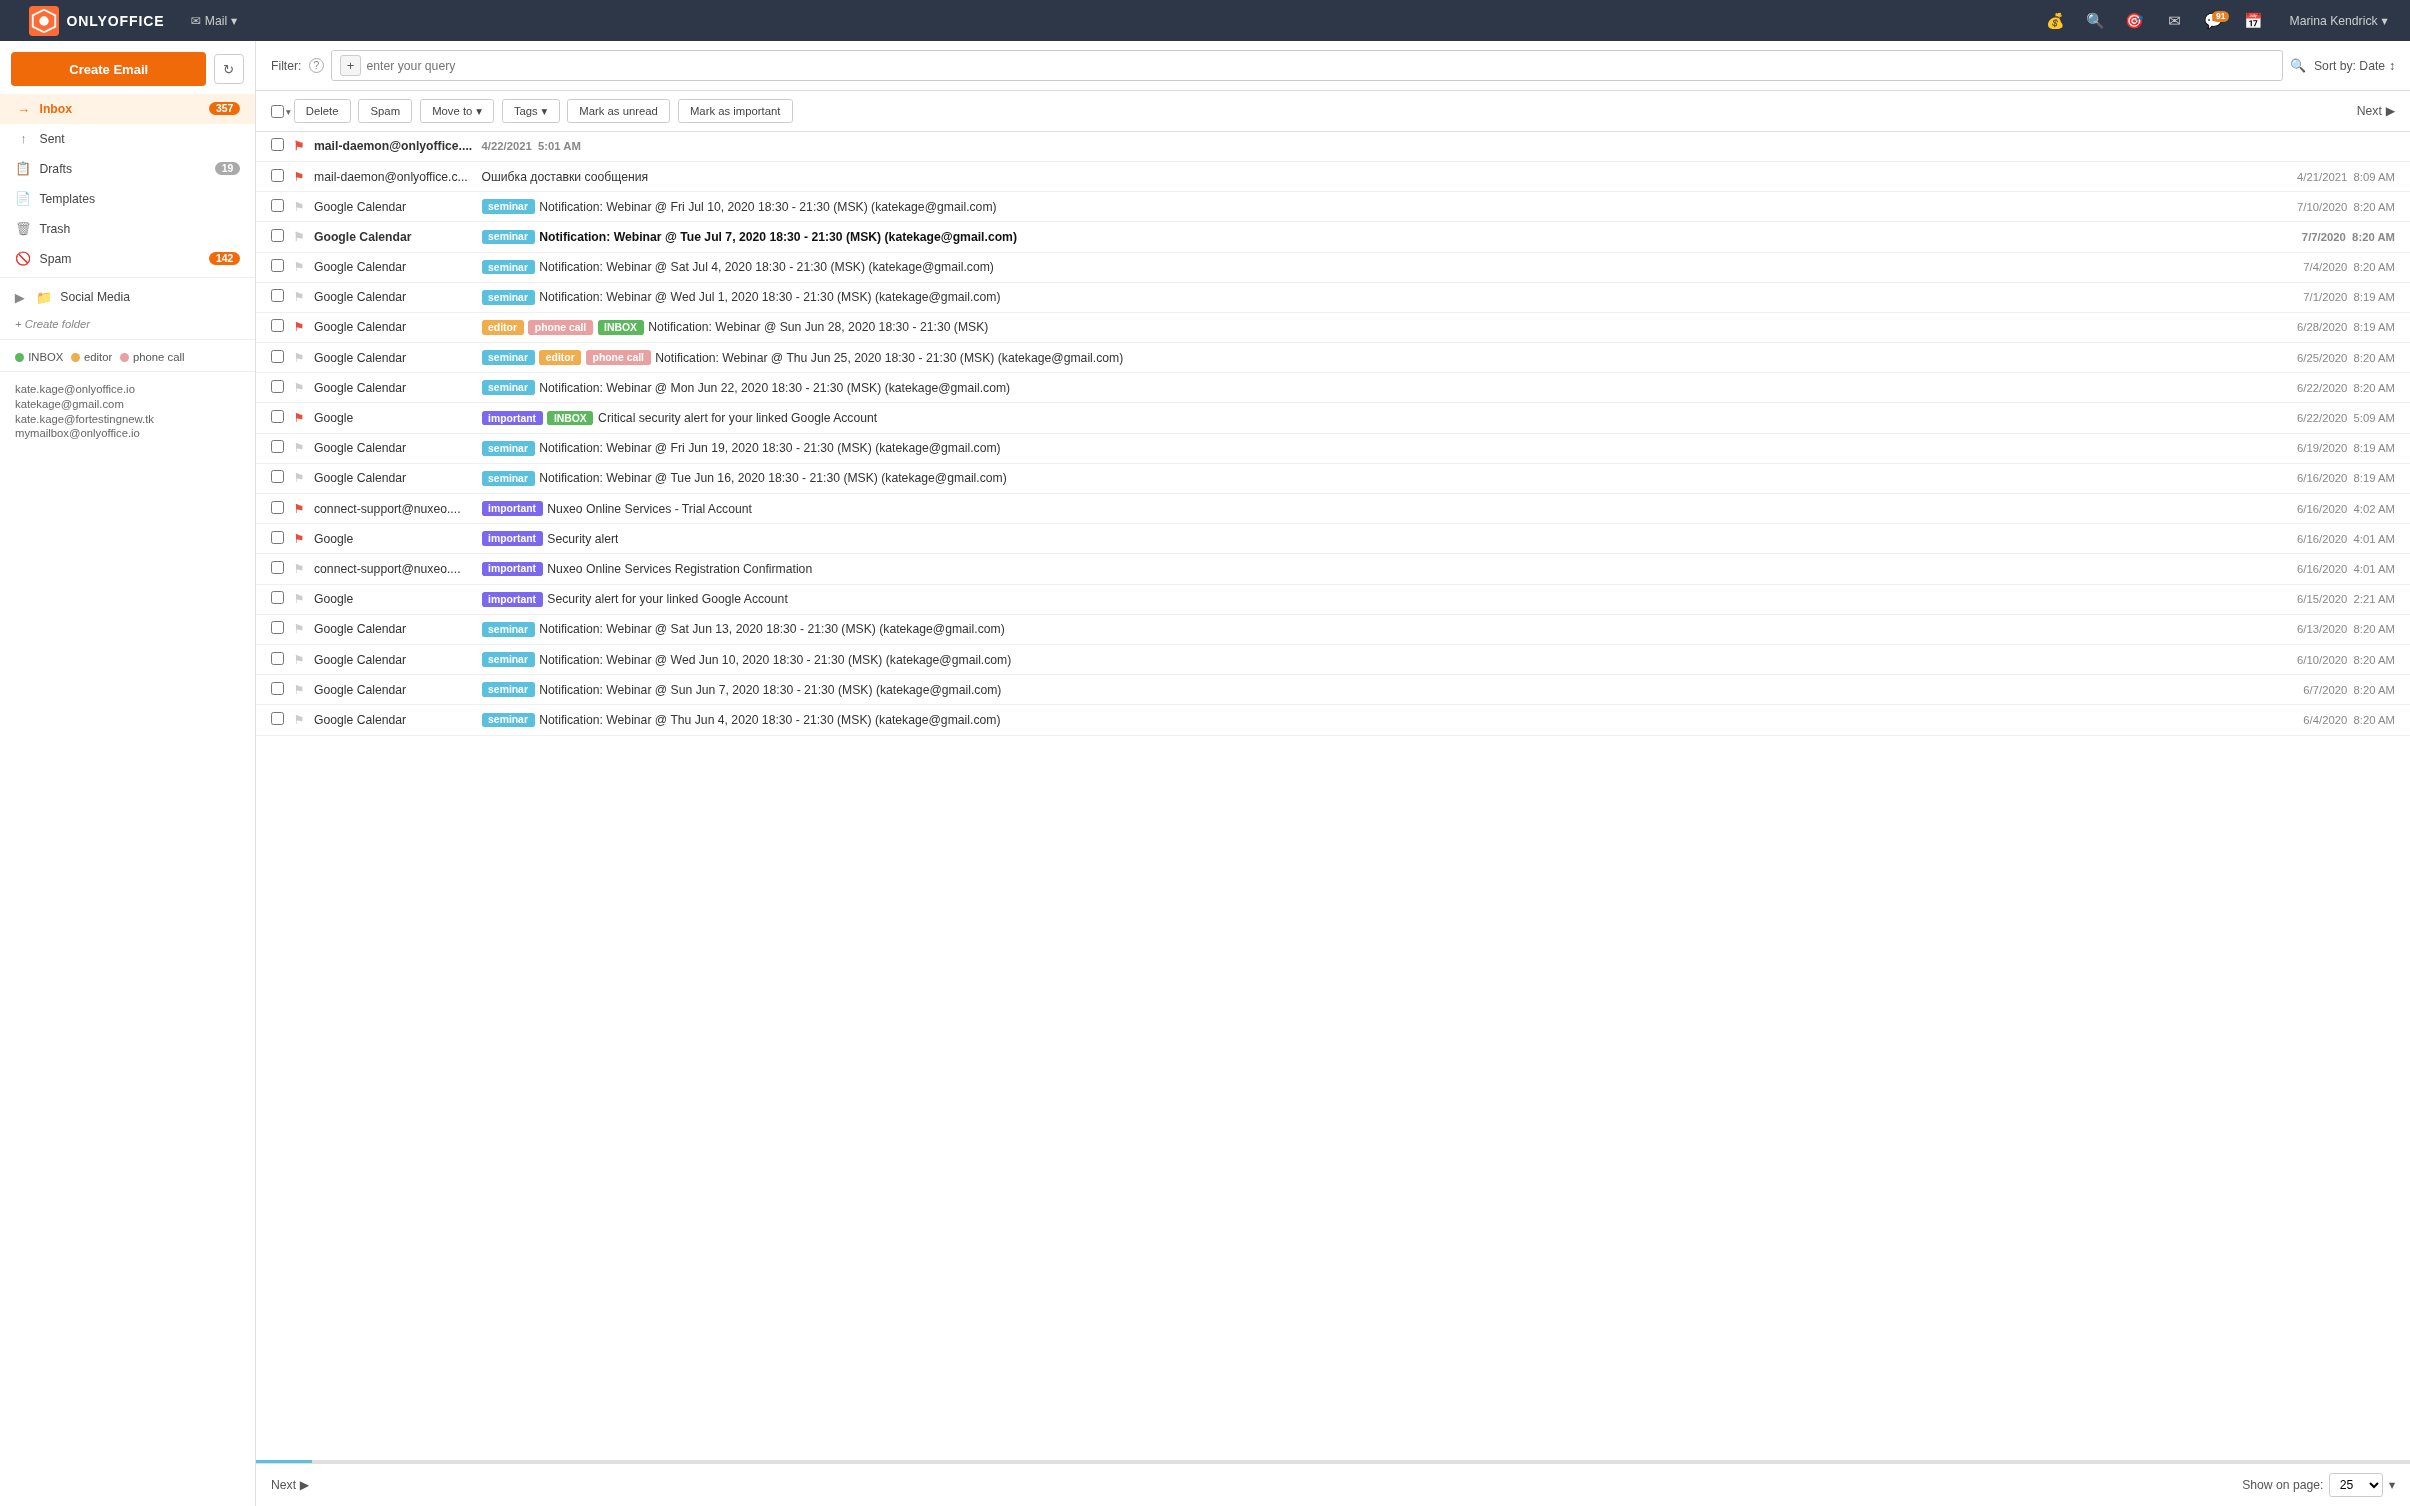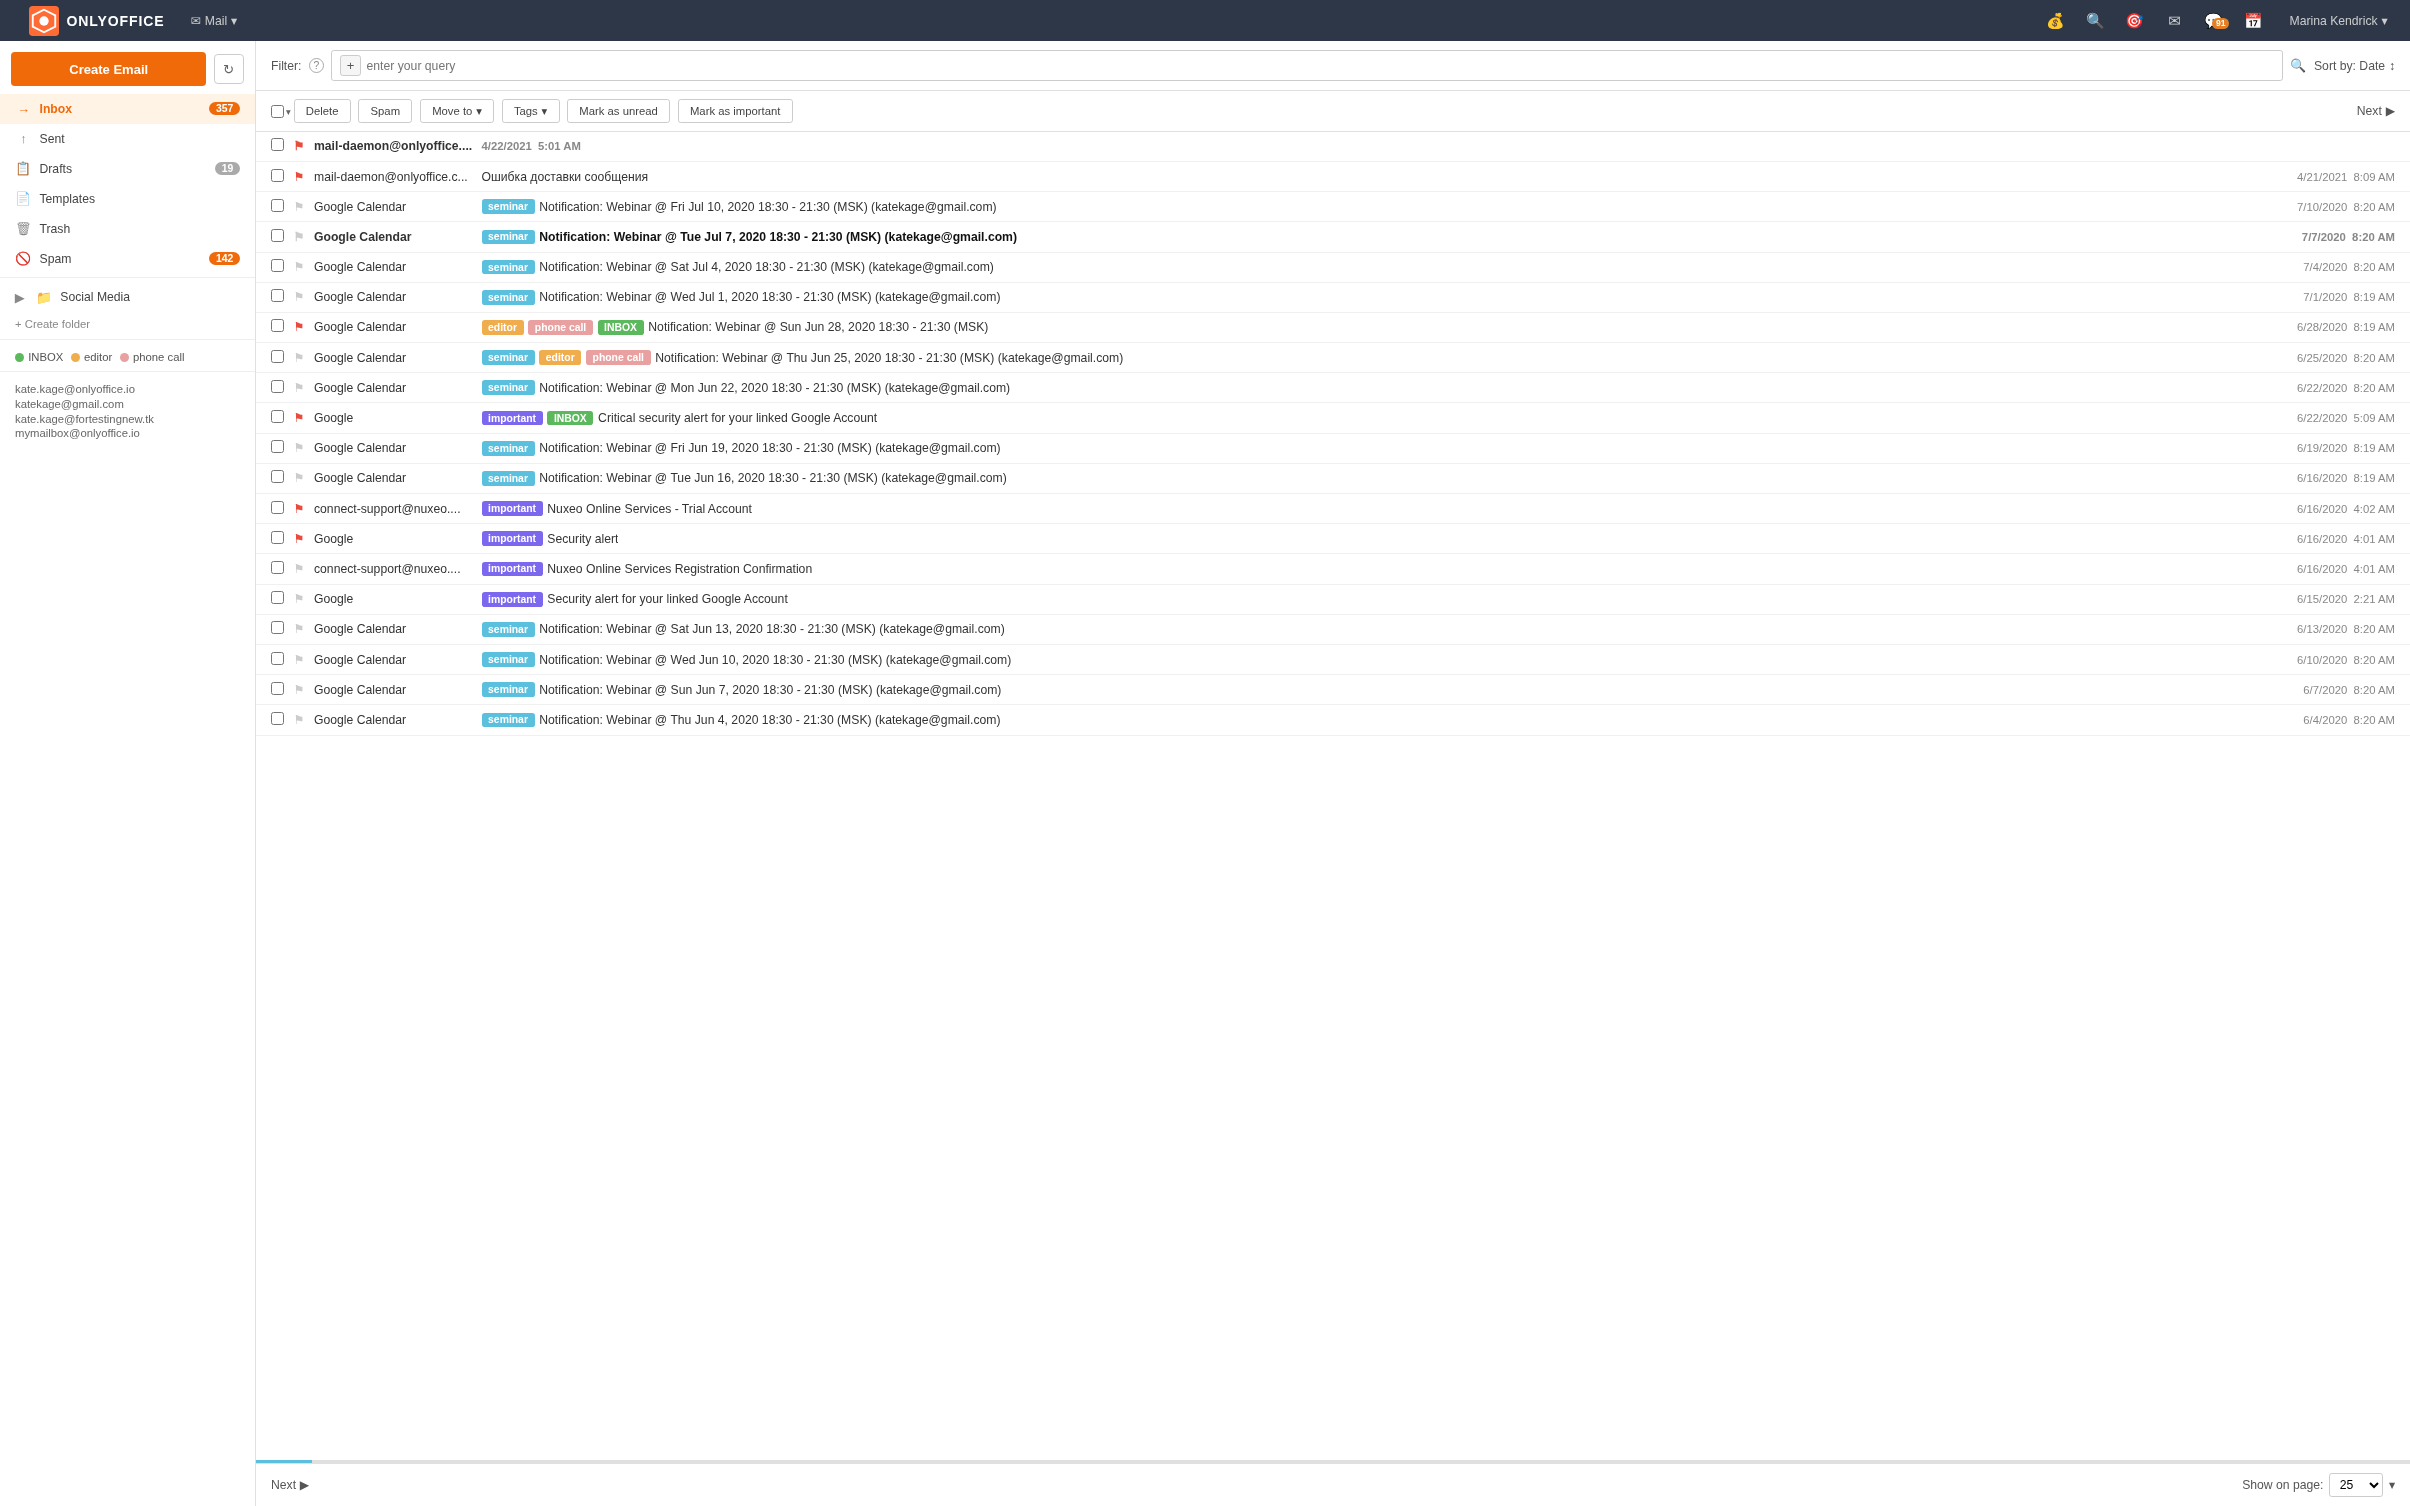--- a/index.html
+++ b/index.html
@@ -55,21 +55,21 @@
       display: flex;
       align-items: center;
       justify-content: center;
       color: #ccc;
       font-size: 15px;
       cursor: pointer;
       position: relative;
     }
     .badge {
       position: absolute;
-      top: 14px;
+      top: 7px;
       right: 1.9px;
       background: #e67e22;
       color: white;
       font-size: 8.5px;
       border-radius: 7.5px;
       padding: 0.9px 3.8px;
       font-weight: 700;
     }
     .topnav-user {
       color: #ccc;
@@ -150,20 +150,21 @@
     }
     .sidebar-section-divider { height: 0.9px; background: #eee; margin: 3.8px 0; }
     .sidebar-create-folder {
       display: flex;
       align-items: center;
       padding: 5.6px 15px;
       cursor: pointer;
       color: #888;
       font-size: 11.3px;
       gap: 5.6px;
+      font-style: italic;
     }
     .sidebar-tags-section {
       padding: 7.5px 15px 3.8px 15px;
       display: flex;
       align-items: center;
       gap: 7.5px;
       flex-wrap: wrap;
     }
     .tag-dot {
       display: inline-flex;

